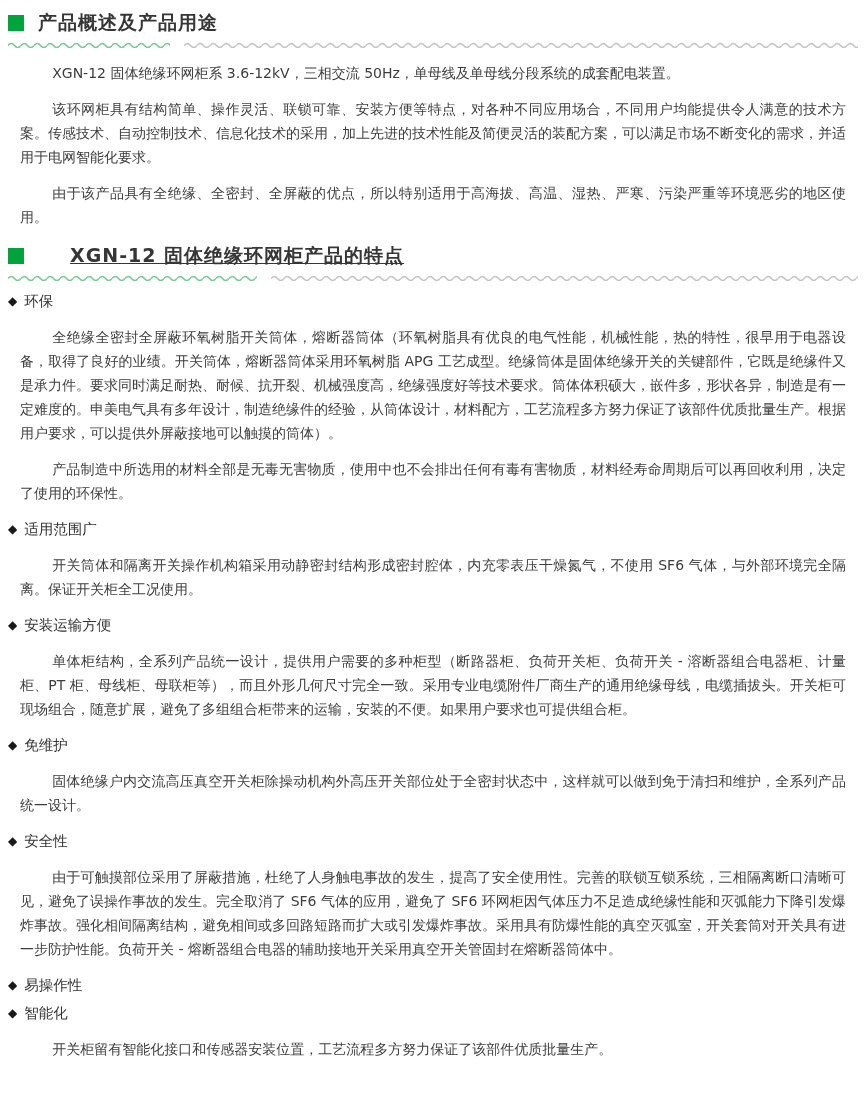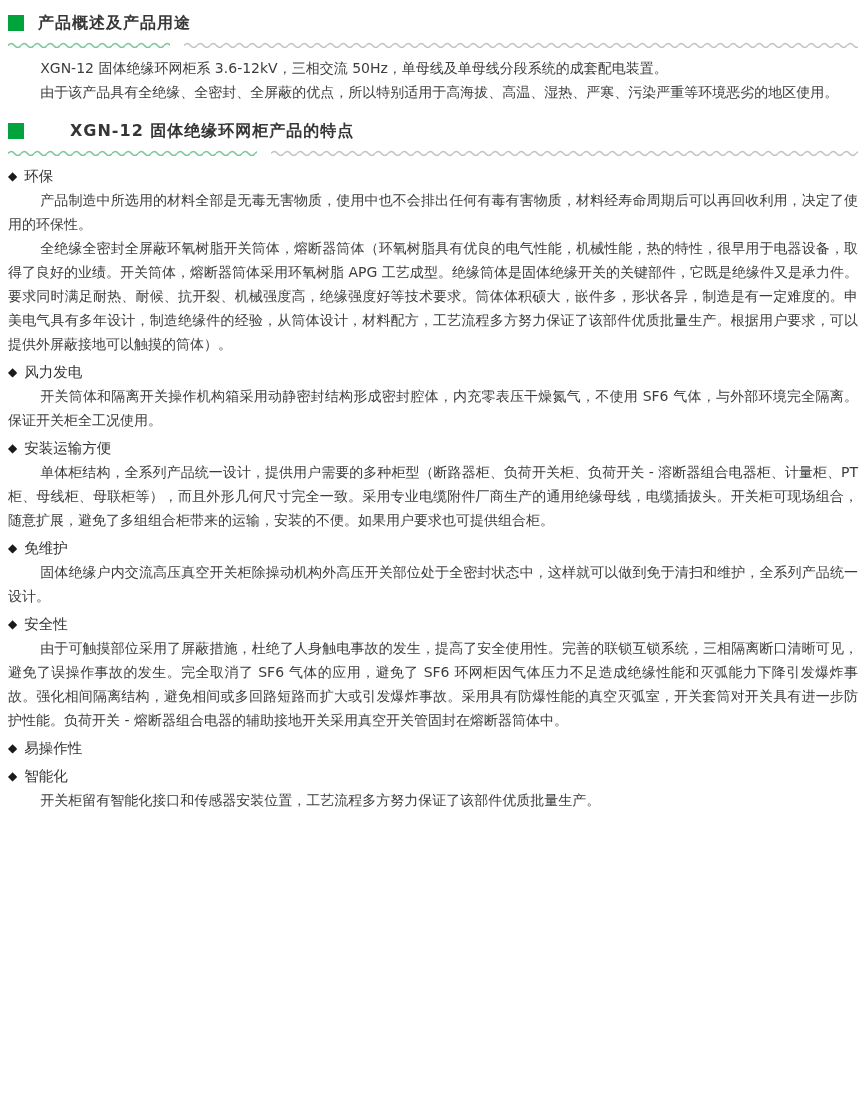--- a/index.html
+++ b/index.html
@@ -22,40 +22,40 @@
     height:30px;
   }
   .sec-head .sq{
     width:16px;
     height:16px;
     background:var(--green);
     flex:0 0 auto;
   }
   .sec-title{
     margin:0 0 0 14px;
-    font-size:16px;
+    font-size:19px;
     font-weight:600;
     color:#363636;
     letter-spacing:1px;
     white-space:nowrap;
   }
   .sec-head.second{margin-top:12px;}
-  .sec-head.second .sec-title{margin-left:46px;}
+  .sec-head.second .sec-title{margin-left:46px;text-decoration:underline;}
   .wave-row{
     display:flex;
     align-items:center;
     gap:14px;
     height:10px;
     margin:1px 0 7px 0;
   }
   .wave-svg{display:block;height:8px;}
   .wave-fill{flex:1 1 auto;width:100%;}
   .wave-fill svg{display:block;width:100%;height:8px;}
   p.body{
-    margin:0;
+    margin:12px;
     font-size:14px;
     line-height:24px;
     text-align:justify;
     text-indent:2.3em;
   }
   .feature-head{
     display:flex;
     align-items:center;
     gap:7px;
     font-size:14.5px;
@@ -96,20 +96,21 @@
         <rect width="205" height="8" fill="url(#wavG)"></rect>
       </svg>
     <span class="wave-fill">
         <svg height="8" preserveAspectRatio="none">
           <rect width="1200" height="8" fill="url(#wavGr)"></rect>
         </svg>
       </span>
   </div>
 
   <p class="body">XGN-12 固体绝缘环网柜系 3.6-12kV，三相交流 50Hz，单母线及单母线分段系统的成套配电装置。</p>
+  <p class="body">该环网柜具有结构简单、操作灵活、联锁可靠、安装方便等特点，对各种不同应用场合，不同用户均能提供令人满意的技术方案。传感技术、自动控制技术、信息化技术的采用，加上先进的技术性能及简便灵活的装配方案，可以满足市场不断变化的需求，并适用于电网智能化要求。</p>
   <p class="body">由于该产品具有全绝缘、全密封、全屏蔽的优点，所以特别适用于高海拔、高温、湿热、严寒、污染严重等环境恶劣的地区使用。</p>
 
   <header class="sec-head second">
     <span class="sq"></span>
     <h1 class="sec-title">XGN-12 固体绝缘环网柜产品的特点</h1>
   </header>
   <div class="wave-row">
     <svg class="wave-svg" width="360" height="8">
         <rect width="360" height="8" fill="url(#wavG)"></rect>
       </svg>
@@ -117,26 +118,26 @@
         <svg height="8" preserveAspectRatio="none">
           <rect width="1200" height="8" fill="url(#wavGr)"></rect>
         </svg>
       </span>
   </div>
 
   <div class="feature-head">
     <span class="diamond">◆</span>
     <span>环保</span>
   </div>
+  <p class="body">全绝缘全密封全屏蔽环氧树脂开关筒体，熔断器筒体（环氧树脂具有优良的电气性能，机械性能，热的特性，很早用于电器设备，取得了良好的业绩。开关筒体，熔断器筒体采用环氧树脂 APG 工艺成型。绝缘筒体是固体绝缘开关的关键部件，它既是绝缘件又是承力件。要求同时满足耐热、耐候、抗开裂、机械强度高，绝缘强度好等技术要求。筒体体积硕大，嵌件多，形状各异，制造是有一定难度的。申美电气具有多年设计，制造绝缘件的经验，从筒体设计，材料配方，工艺流程多方努力保证了该部件优质批量生产。根据用户要求，可以提供外屏蔽接地可以触摸的筒体）。</p>
   <p class="body">产品制造中所选用的材料全部是无毒无害物质，使用中也不会排出任何有毒有害物质，材料经寿命周期后可以再回收利用，决定了使用的环保性。</p>
-  <p class="body">全绝缘全密封全屏蔽环氧树脂开关筒体，熔断器筒体（环氧树脂具有优良的电气性能，机械性能，热的特性，很早用于电器设备，取得了良好的业绩。开关筒体，熔断器筒体采用环氧树脂 APG 工艺成型。绝缘筒体是固体绝缘开关的关键部件，它既是绝缘件又是承力件。要求同时满足耐热、耐候、抗开裂、机械强度高，绝缘强度好等技术要求。筒体体积硕大，嵌件多，形状各异，制造是有一定难度的。申美电气具有多年设计，制造绝缘件的经验，从筒体设计，材料配方，工艺流程多方努力保证了该部件优质批量生产。根据用户要求，可以提供外屏蔽接地可以触摸的筒体）。</p>
 
   <div class="feature-head">
     <span class="diamond">◆</span>
-    <span>风力发电</span>
+    <span>适用范围广</span>
   </div>
   <p class="body">开关筒体和隔离开关操作机构箱采用动静密封结构形成密封腔体，内充零表压干燥氮气，不使用 SF6 气体，与外部环境完全隔离。保证开关柜全工况使用。</p>
 
   <div class="feature-head">
     <span class="diamond">◆</span>
     <span>安装运输方便</span>
   </div>
   <p class="body">单体柜结构，全系列产品统一设计，提供用户需要的多种柜型（断路器柜、负荷开关柜、负荷开关 - 溶断器组合电器柜、计量柜、PT 柜、母线柜、母联柜等），而且外形几何尺寸完全一致。采用专业电缆附件厂商生产的通用绝缘母线，电缆插拔头。开关柜可现场组合，随意扩展，避免了多组组合柜带来的运输，安装的不便。如果用户要求也可提供组合柜。</p>
 
   <div class="feature-head">

